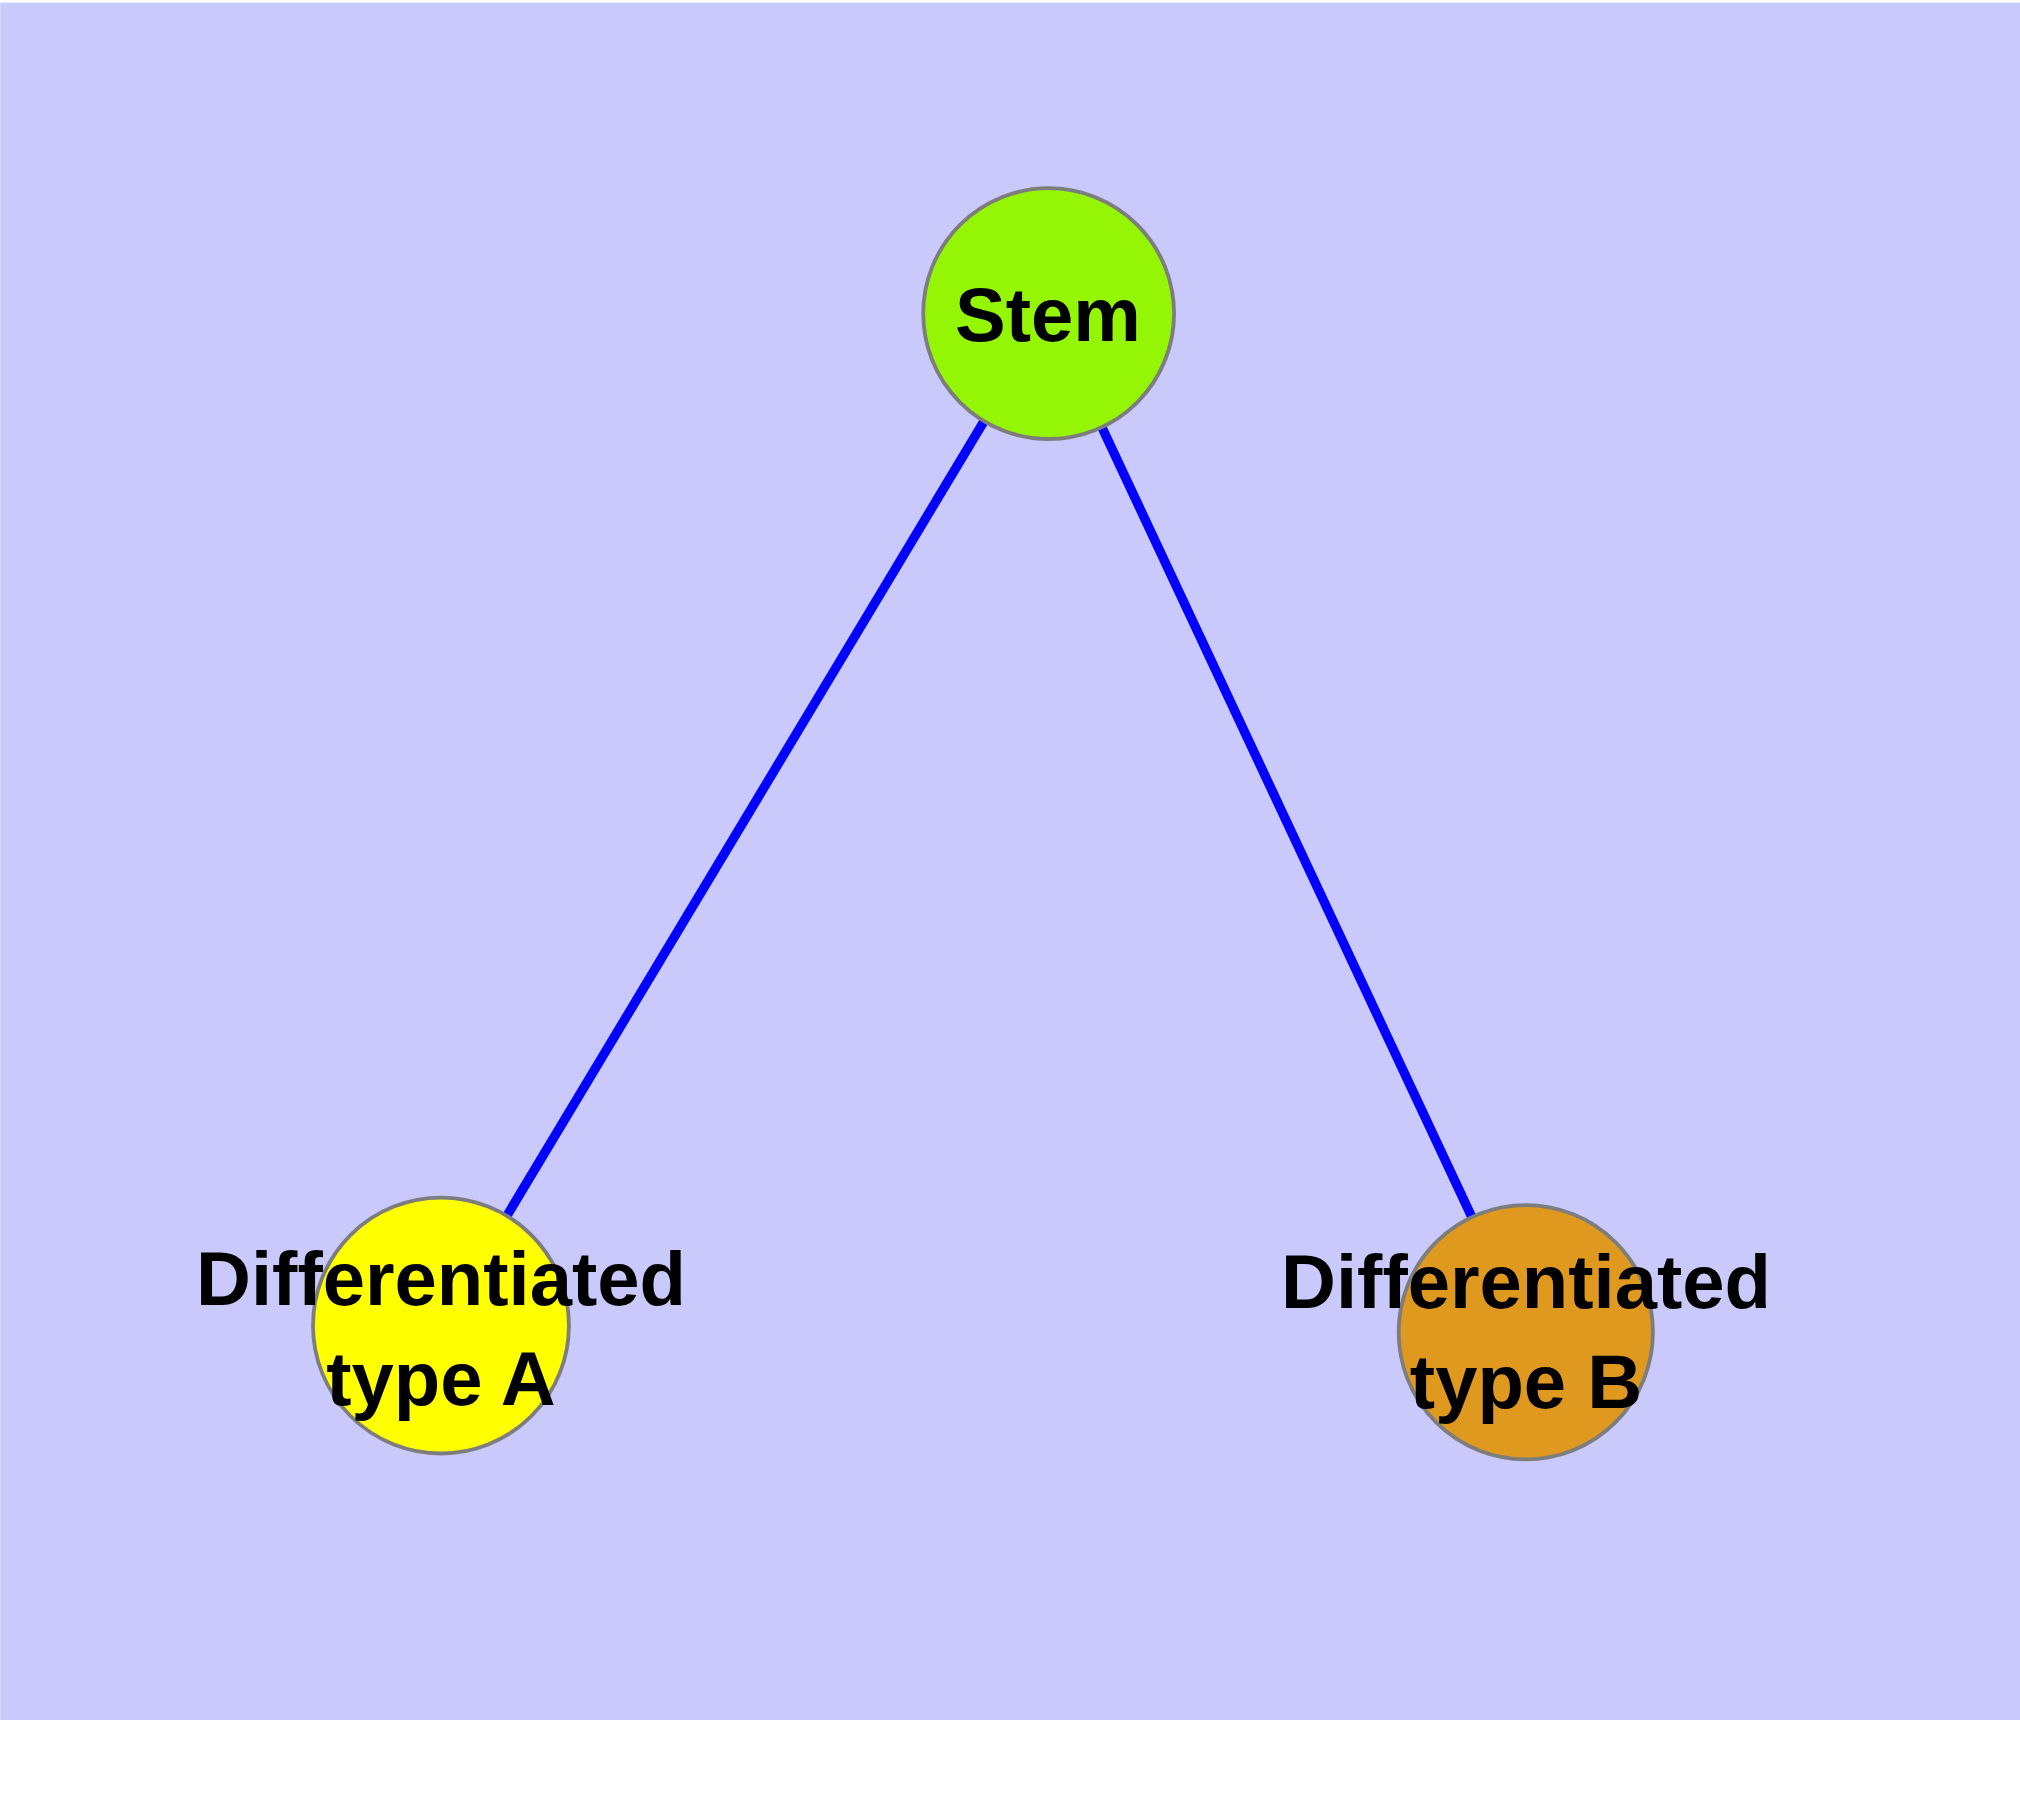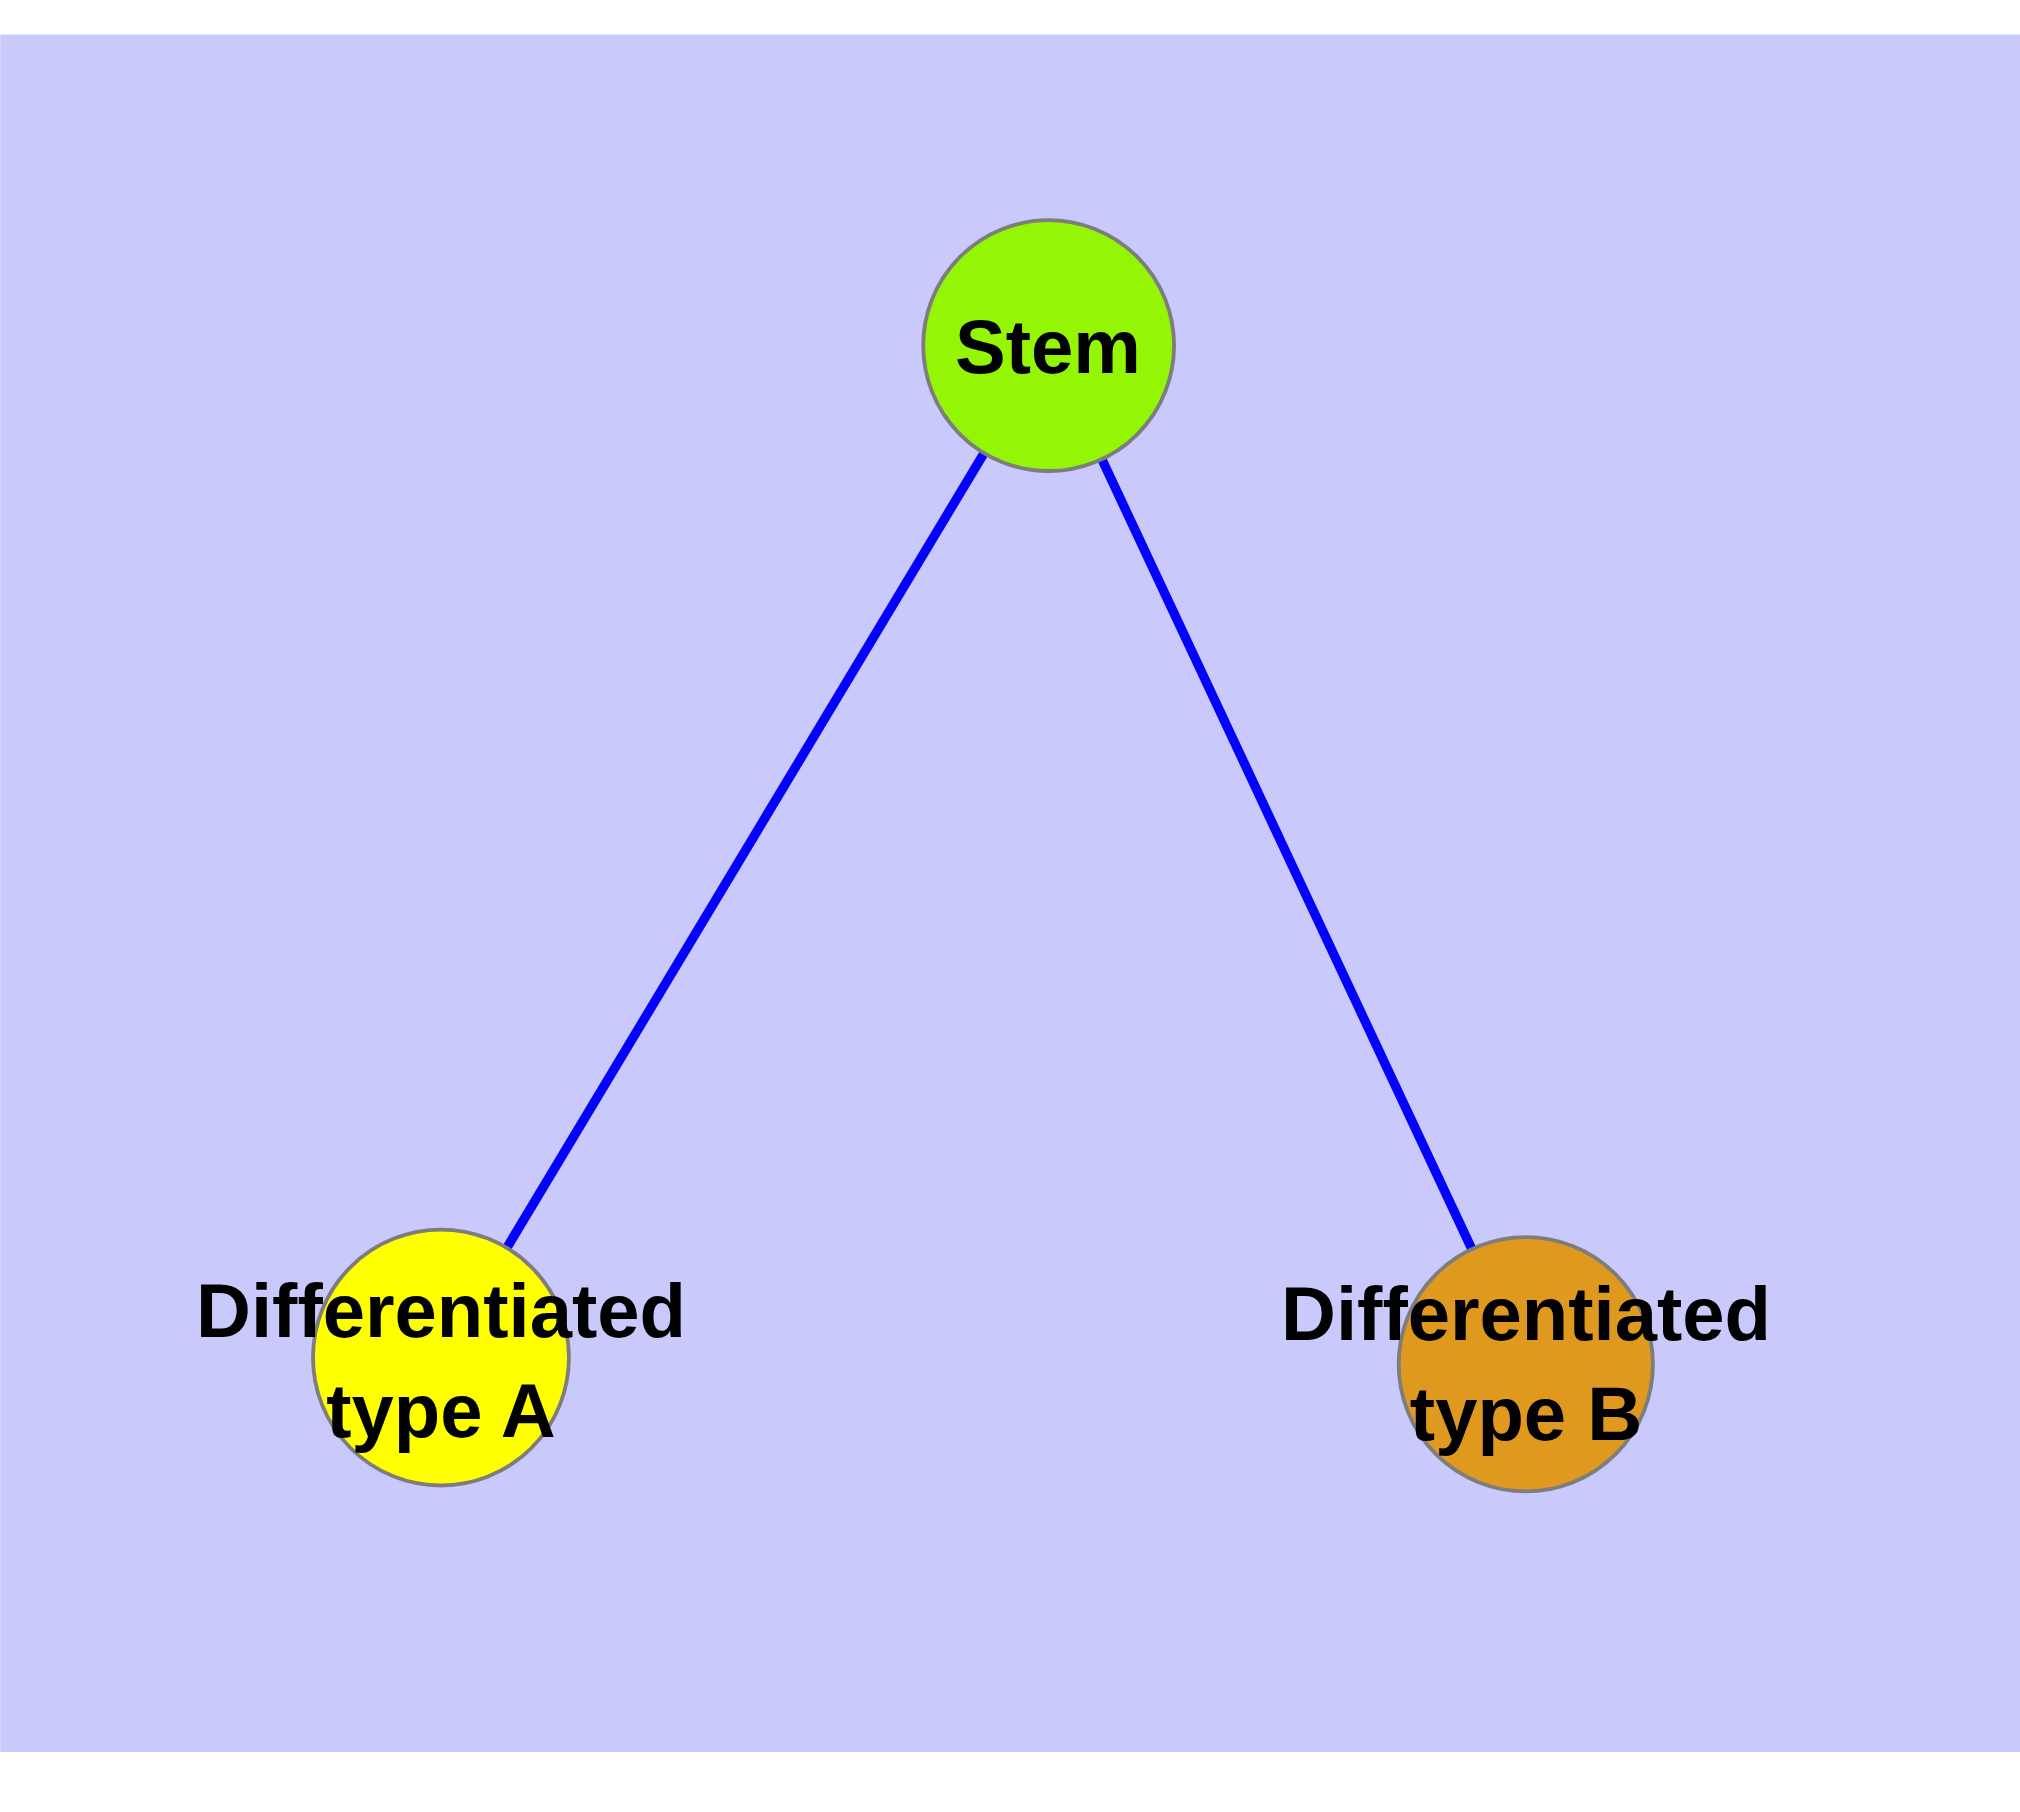--- a/index.html
+++ b/index.html
@@ -7,21 +7,20 @@
     padding: 0;
     background: #ffffff;
     font-family: "Liberation Sans", sans-serif;
   }
   .stage {
     position: relative;
     width: 2021px;
     height: 1720px;
     background: #ffffff; 
     overflow: hidden;
-    margin-top: 32px;
   }
   .graph-svg {
     position: absolute;
     left: 0;
     top: 0;
     width: 2021px;
     height: 1812px;
     display: block;
   }
   .edge {

